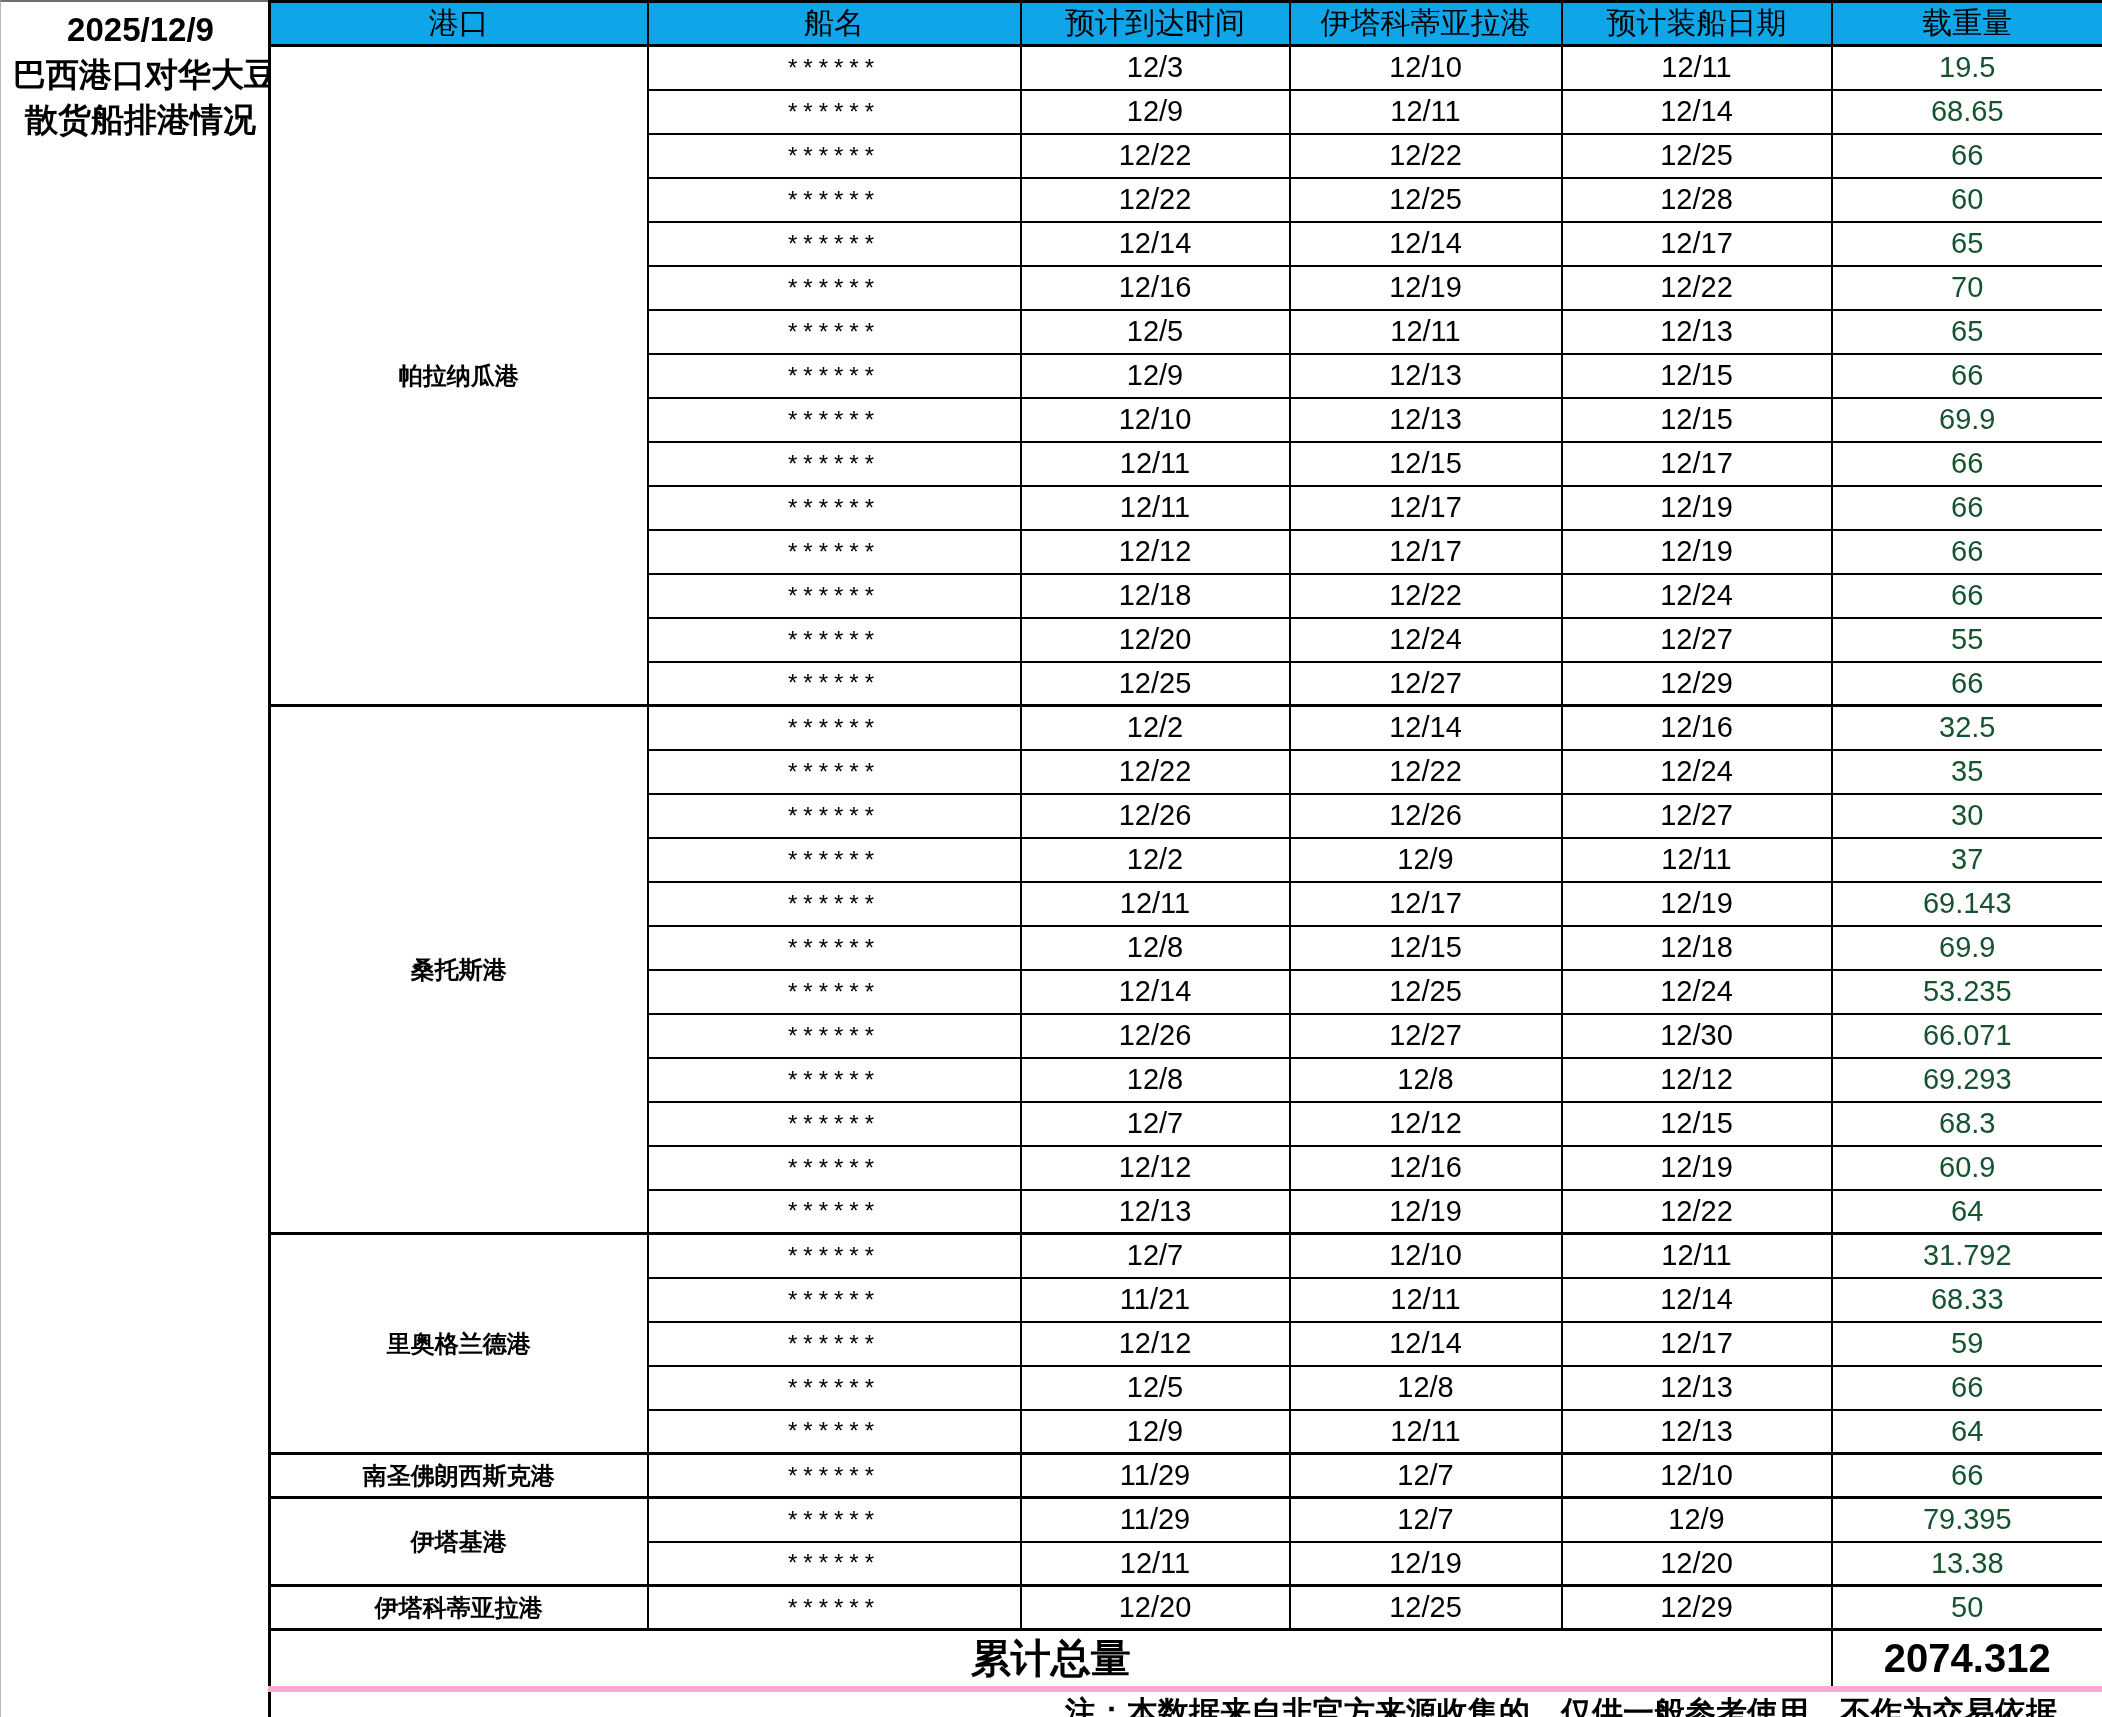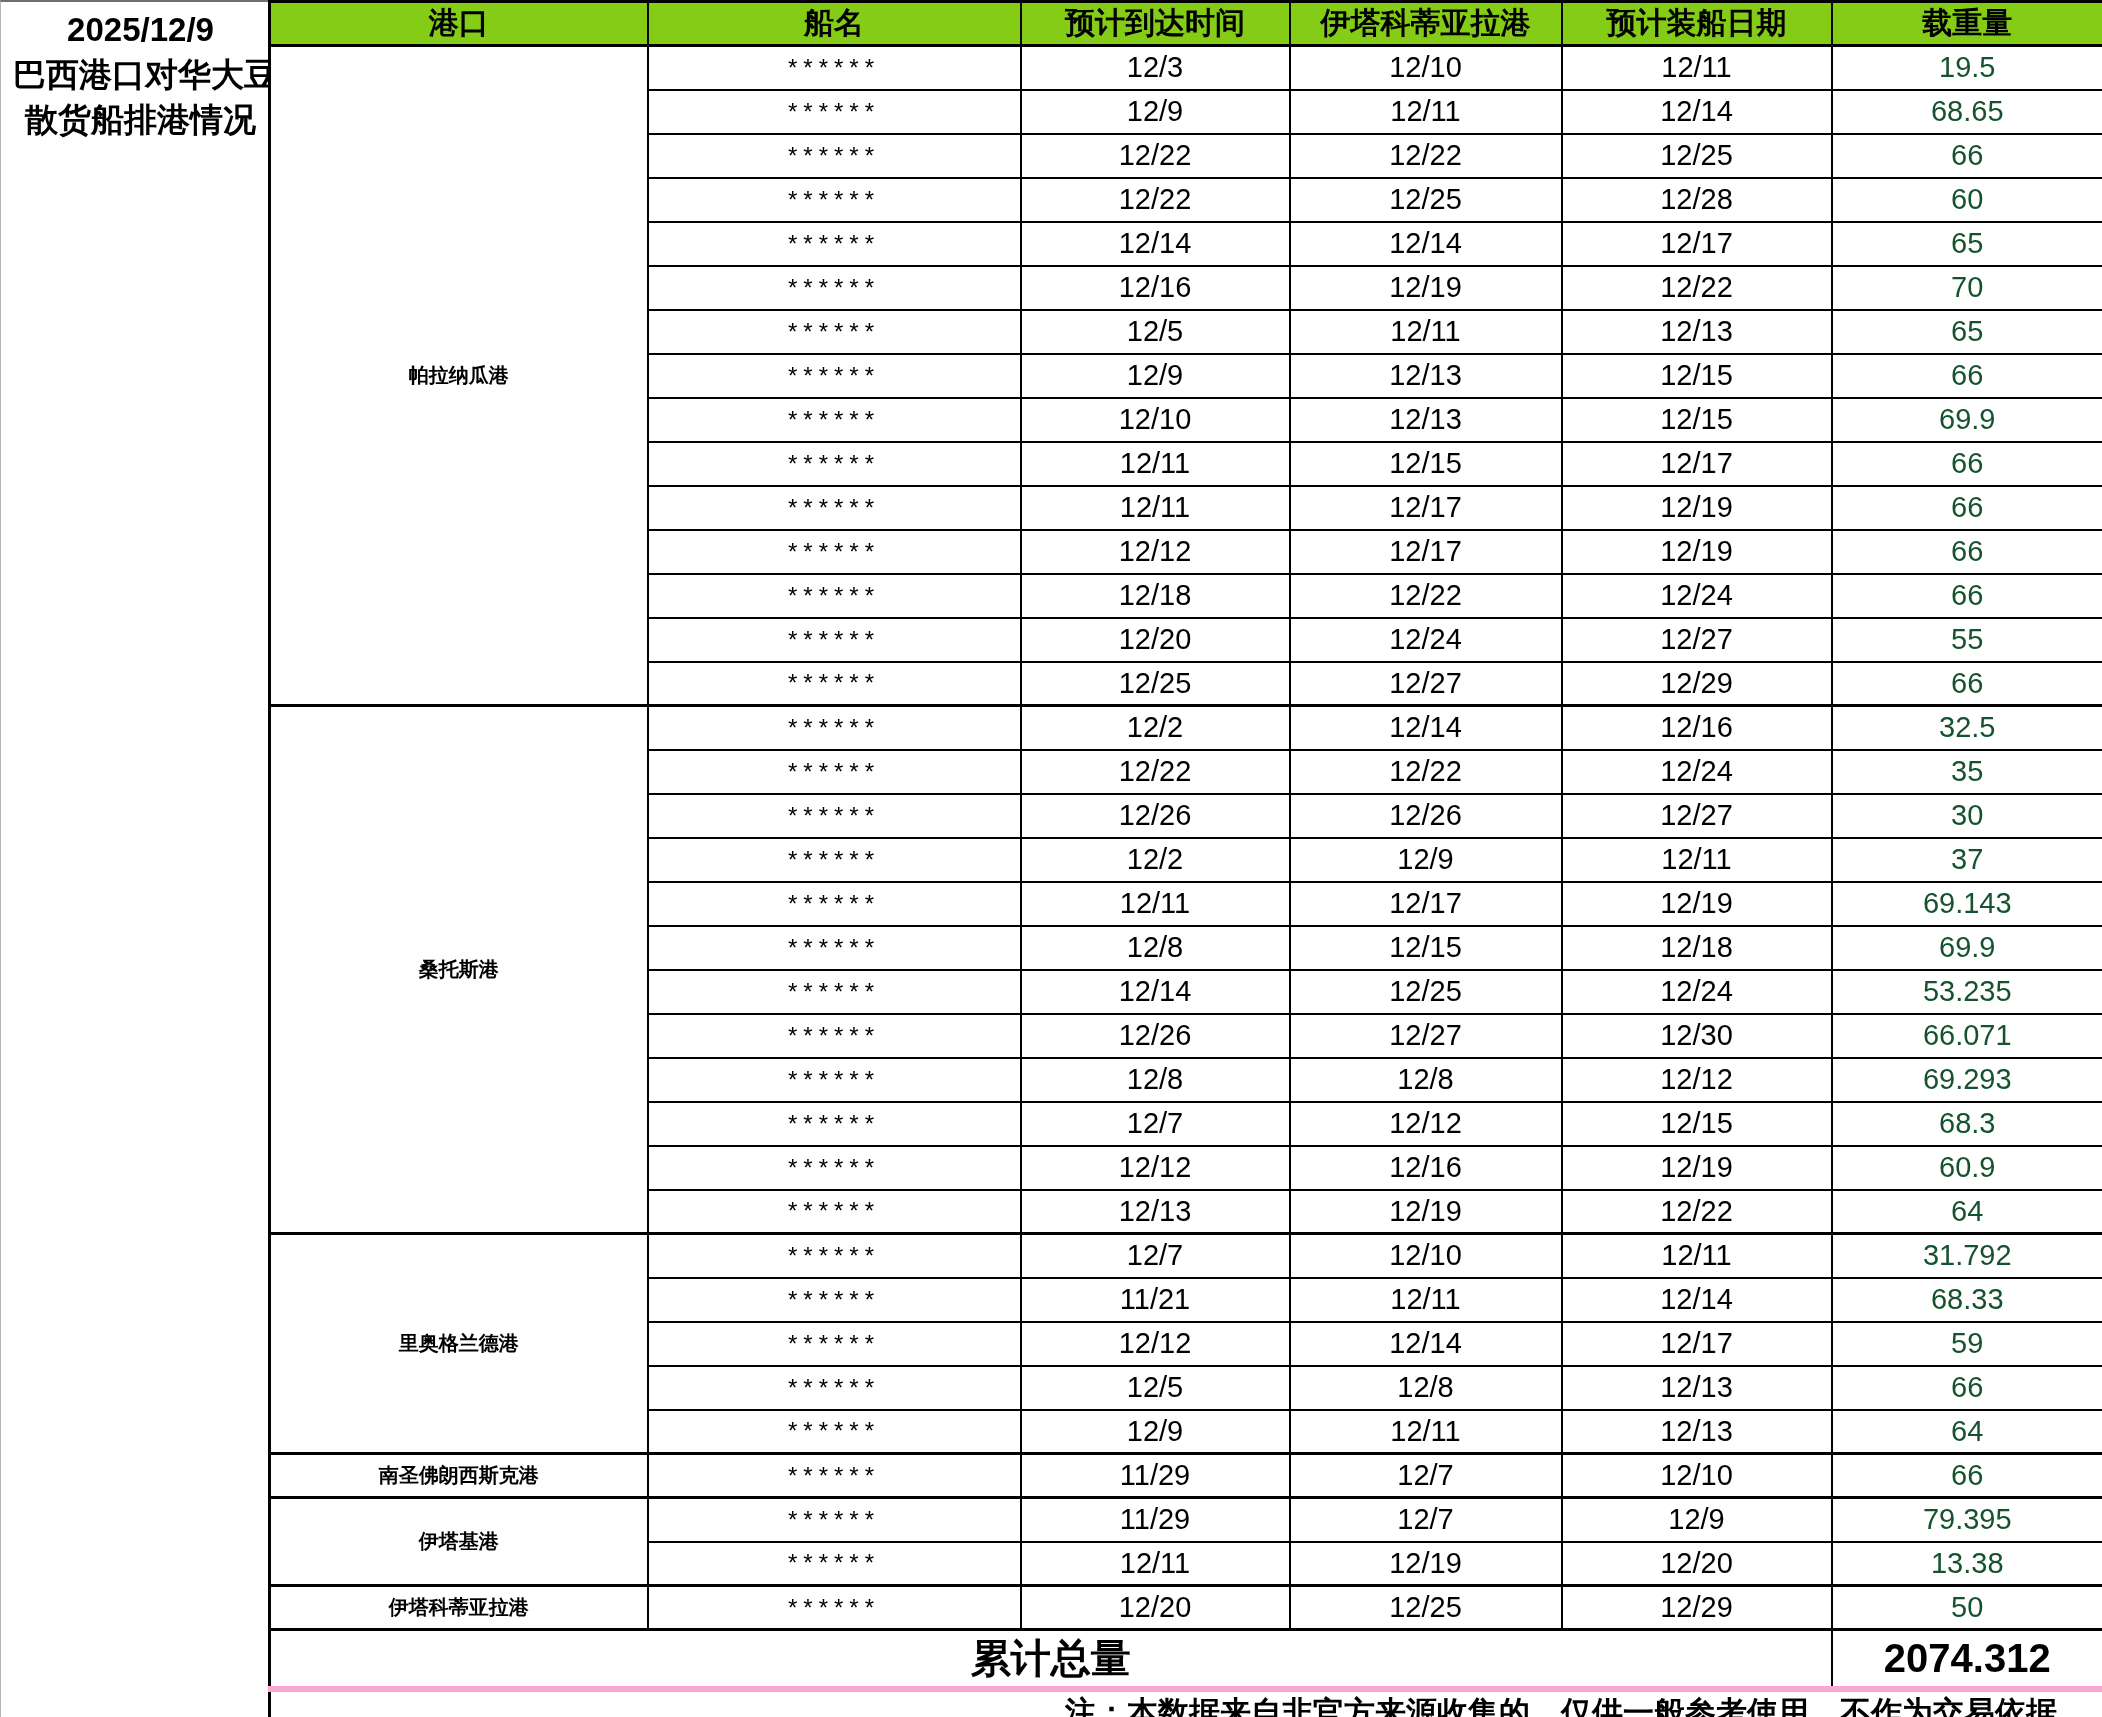--- a/index.html
+++ b/index.html
@@ -18,26 +18,26 @@
 
   
   table.main-table {
     position:absolute; left:268px; top:0; width:1834px; height:1717px;
     border-collapse:collapse; table-layout:fixed; background:#fff;
     border:3px solid #000;
   }
   th, td { border:2px solid #000; text-align:center; vertical-align:middle; overflow:hidden; }
 
   thead th {
-    height:44px; background:#84cc16; font-weight:bold; font-size:30px;
+    height:44px; background:#0ea5e9; font-weight:normal; font-size:30px;
     border-bottom:3px solid #000;
   }
   tbody td { height:44px; font-size:29px; font-weight:normal; }
 
-  td.port  { font-size:20px; font-weight:bold; }
+  td.port  { font-size:24px; font-weight:bold; }
   td.ship  { font-size:24px; letter-spacing:6px; }
   td.dwt   { color:#14532d; }
 
   tr.group-start td { border-top:3px solid #000; }
 
   tr.total-row td {
     height:44px; font-weight:bold; font-size:40px; border-top:3px solid #000;
   }
   tr.note-row td {
     height:45px; font-weight:bold; font-size:31px; text-align:right;

